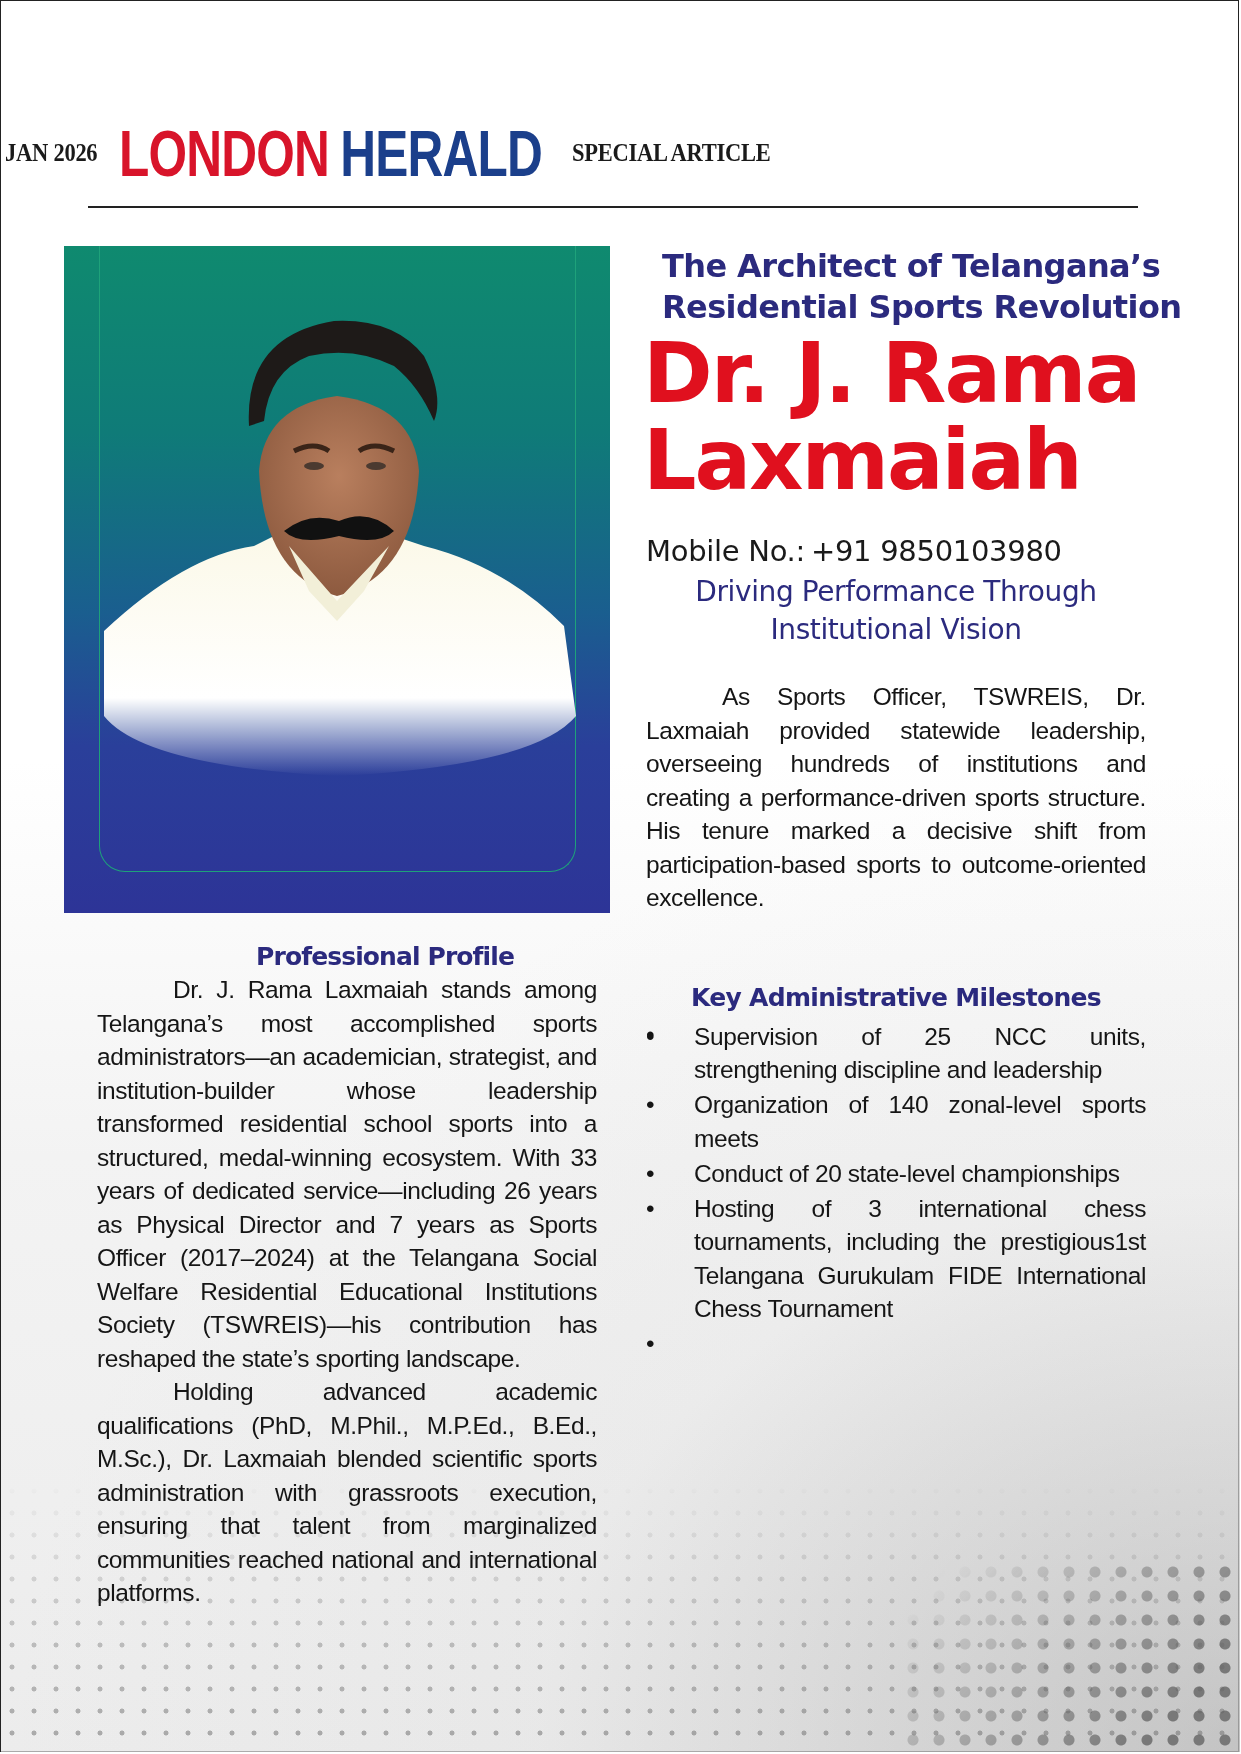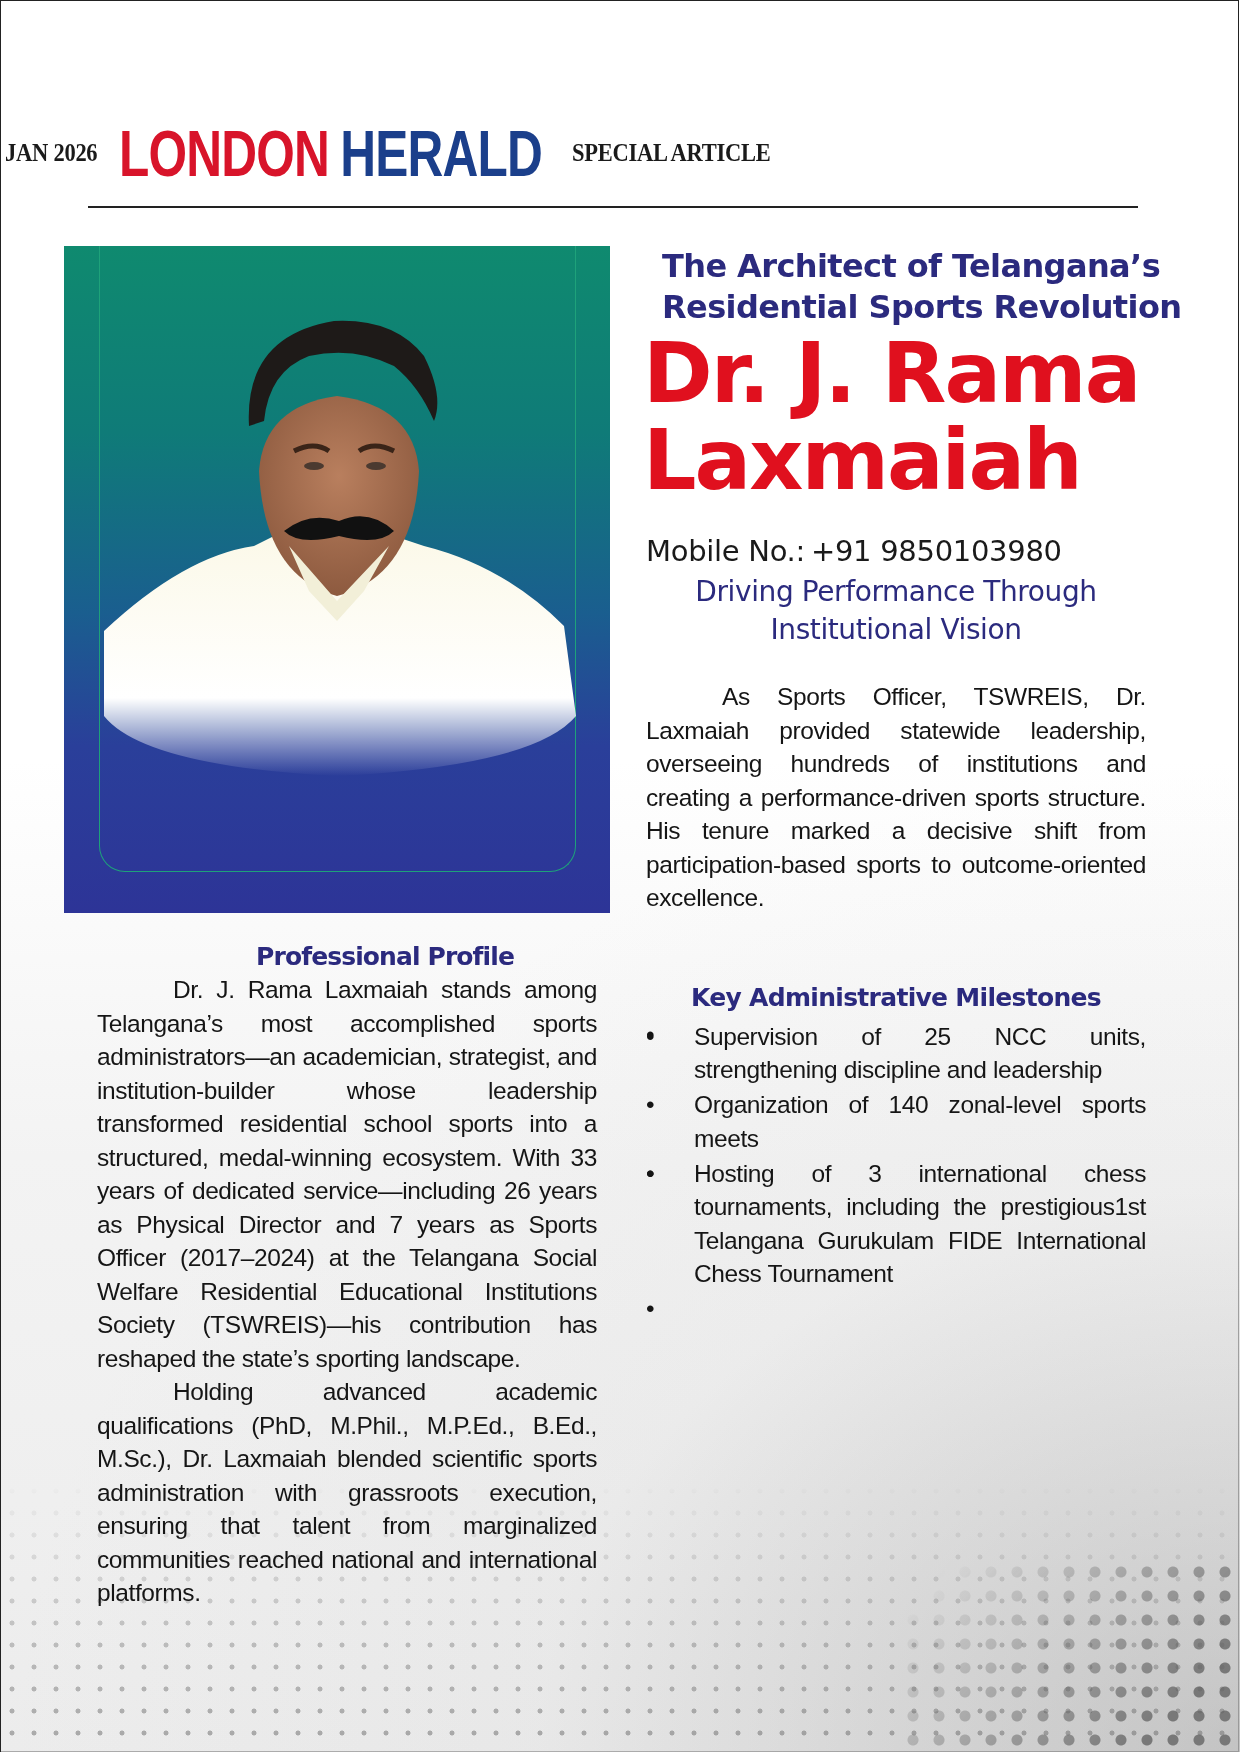--- a/index.html
+++ b/index.html
@@ -193,21 +193,21 @@
 <div class="right-para body-text">
   <p class="indent">As Sports Officer, TSWREIS, Dr. Laxmaiah provided statewide leadership, overseeing hundreds of institutions and creating a performance-driven sports structure. His tenure marked a decisive shift from participation-based sports to outcome-oriented excellence.</p>
 </div>
 
 <h3 class="milestones-heading" style="margin:0;">Key Administrative Milestones</h3>
 
 <ul class="milestones body-text">
   <li><span class="bullet">•</span></li>
   <li><span class="bullet">•</span><span>Supervision of 25 NCC units, strengthening discipline and leadership</span></li>
   <li><span class="bullet">•</span><span>Organization of 140 zonal-level sports meets</span></li>
-  <li><span class="bullet">•</span></li>
+  <li><span class="bullet">•</span><span>Conduct of 20 state-level championships</span></li>
   <li><span class="bullet">•</span><span>Hosting of 3 international chess tournaments, including the prestigious1st Telangana Gurukulam FIDE International Chess Tournament</span></li>
   <li><span class="bullet">•</span></li>
 </ul>
 
 <section class="left-col">
   <h3 class="profile-heading">Professional Profile</h3>
   <div class="body-text">
     <p class="indent">Dr. J. Rama Laxmaiah stands among Telangana’s most accomplished sports administrators—an academician, strategist, and institution-builder whose leadership transformed residential school sports into a structured, medal-winning ecosystem. With 33 years of dedicated service—including 26 years as Physical Director and 7 years as Sports Officer (2017–2024) at the Telangana Social Welfare Residential Educational Institutions Society (TSWREIS)—his contribution has reshaped the state’s sporting landscape.</p>
     <p class="indent">Holding advanced academic qualifications (PhD, M.Phil., M.P.Ed., B.Ed., M.Sc.), Dr. Laxmaiah blended scientific sports administration with grassroots execution, ensuring that talent from marginalized communities reached national and international platforms.</p>
   </div>

